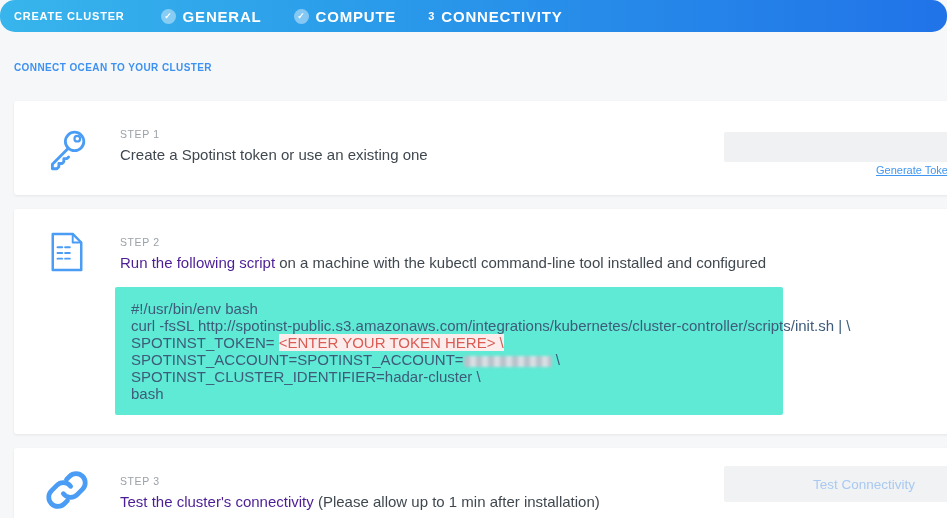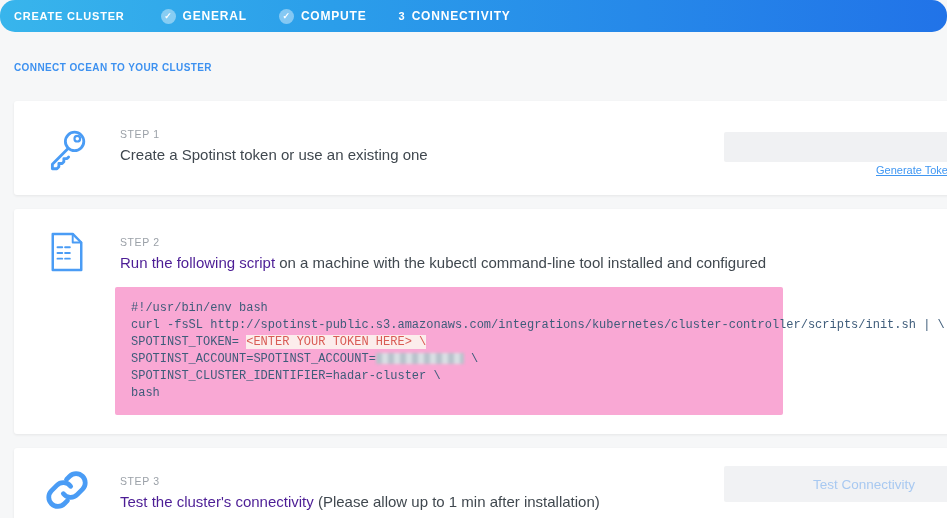--- a/index.html
+++ b/index.html
@@ -18,21 +18,21 @@
     padding:0 14px;
     color:#fff;
     border-radius:15px;
   }
   .topbar-title {
     font-size:11px; font-weight:bold; letter-spacing:.8px;
     margin-right:36px; white-space:nowrap;
   }
   .topbar-steps { display:flex; align-items:center; gap:32px; }
   .topbar-step { display:flex; align-items:center; gap:7px; cursor:pointer; }
-  .topbar-step .label { font-size:12px; font-weight:bold; letter-spacing:.8px; white-space:nowrap; }
+  .topbar-step .label { font-size:15px; font-weight:bold; letter-spacing:.8px; white-space:nowrap; }
   .check-circle {
     width:15px; height:15px; border-radius:50%;
     background:rgba(255,255,255,.42);
     display:flex; align-items:center; justify-content:center;
     font-size:9px; color:#fff; font-weight:bold; line-height:1;
   }
   .step-number { font-size:11px; font-weight:bold; }
 
   
   .main { padding:30px 0 0 14px; }
@@ -79,24 +79,24 @@
   .generate-link {
     position:absolute; left:862px; top:63px;
     font-size:11px; color:#4097f2; text-decoration:underline;
     cursor:pointer; white-space:nowrap;
   }
 
   
   .code-block {
     margin:16px 0 0 -5px;
     width:668px;
-    background:#f9a8d4; border-radius:2px;
+    background:#5eead4; border-radius:2px;
     padding:13px 16px;
-    font-family:Liberation Mono, monospace;
-    font-size:12px; line-height:17px; color:#3e5c7a;
+    font-family:Liberation Sans, sans-serif;
+    font-size:15px; line-height:17px; color:#3e5c7a;
   }
   .code-line { white-space:pre; }
   .code-red { color:#d95c55; background:#fcedec; }
   .redacted {
     display:inline-block; width:88px; height:11px;
     background:repeating-linear-gradient(90deg,#b9c3cc 0 6px,#d9dfe4 6px 12px);
     filter:blur(1.5px); border-radius:1px; vertical-align:middle;
   }
 
   

